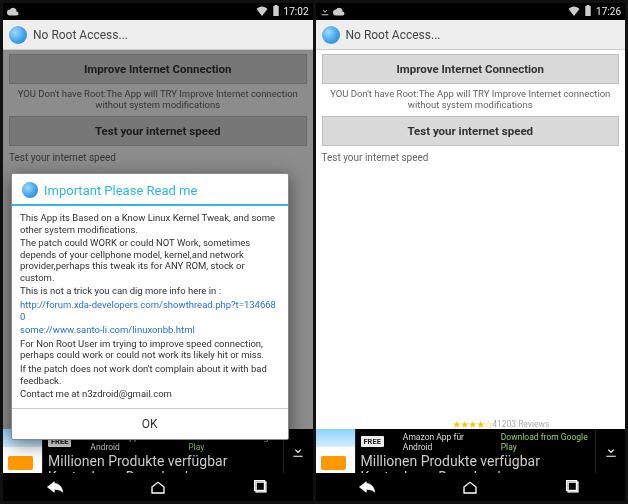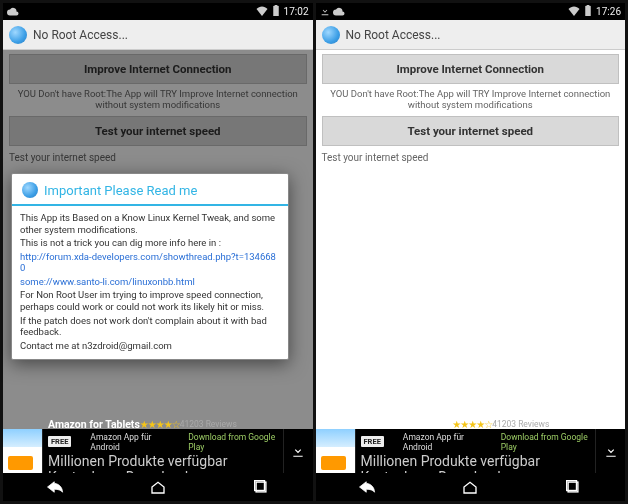--- a/index.html
+++ b/index.html
@@ -264,27 +264,29 @@
       </span>
     </div>
 
     <div class="dialog">
       <div class="dialog-header">
         <span class="globe"></span>
         <span class="dialog-title">Important Please Read me</span>
       </div>
       <div class="dialog-body">
         <p>This App its Based on a Know Linux Kernel Tweak, and some other system modifications.</p>
+        <p>The patch could WORK or could NOT Work, sometimes depends of your cellphone model, kernel,and network provider,perhaps this tweak its for ANY ROM, stock or custom.</p>
         <p>This is not a trick you can dig more info here in :</p>
         <p><a>http://forum.xda-developers.com/showthread.php?t=1346680</a></p>
         <p><a>some://www.santo-li.com/linuxonbb.html</a></p>
         <p>For Non Root User im trying to improve speed connection, perhaps could work or could not work its likely hit or miss.</p>
         <p>If the patch does not work don't complain about it with bad feedback.</p>
         <p>Contact me at n3zdroid@gmail.com</p>
       </div>
+      <div class="dialog-foot">OK</div>
     </div>
   </div>
 
   <div class="device">
     <div class="statusbar">
       <span class="left">
         <span>
           <svg width="10" height="10" viewBox="0 0 24 24">
               <path fill="#ccc" d="M12 3v10l4-4 1.4 1.4L12 16l-5.4-5.6L8 9l4 4V3zM4 20h16v2H4z"></path>
             </svg>

